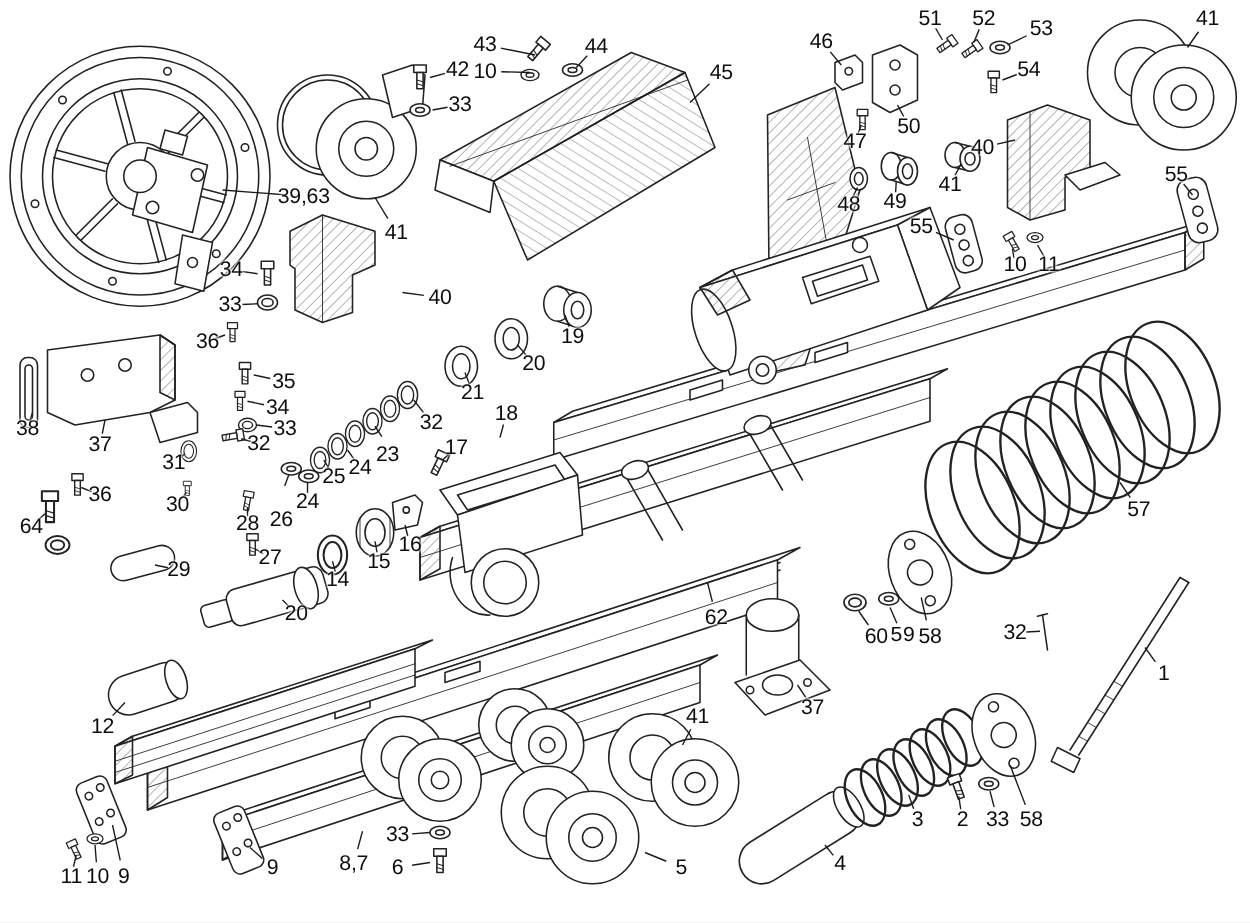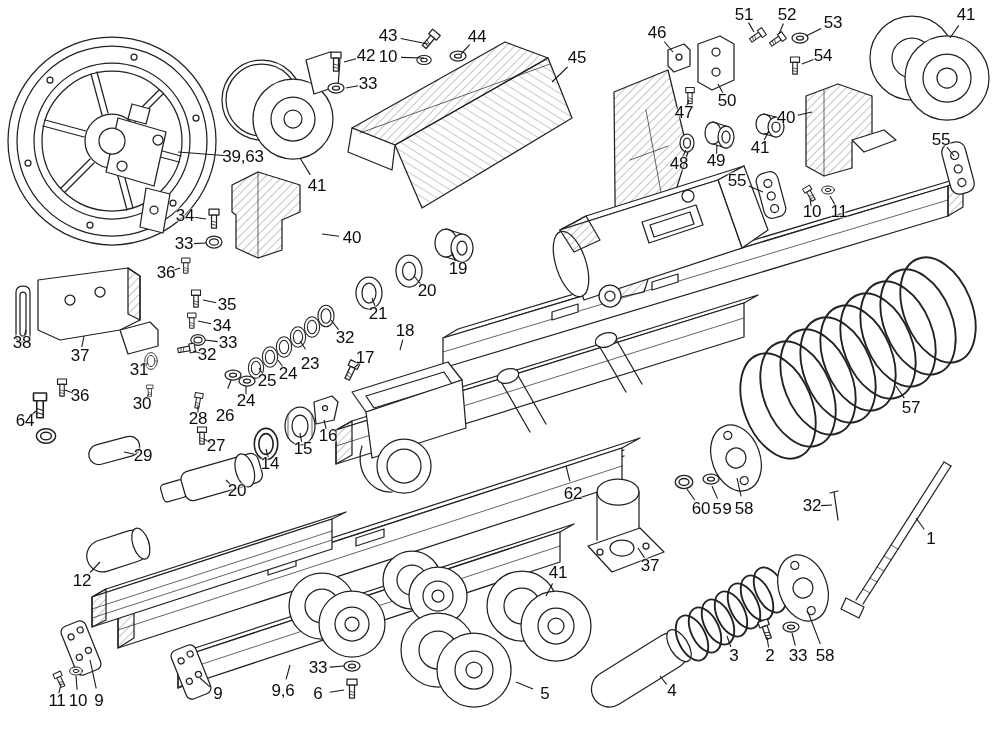--- a/index.html
+++ b/index.html
@@ -615,19 +615,19 @@
       <span class="part-label" style="left: 650px; top: 566px;">37</span>
       <span class="part-label" style="left: 558px; top: 573px;">41</span>
       <span class="part-label" style="left: 734px; top: 656px;">3</span>
       <span class="part-label" style="left: 770px; top: 656px;">2</span>
       <span class="part-label" style="left: 798px; top: 656px;">33</span>
       <span class="part-label" style="left: 825px; top: 656px;">58</span>
       <span class="part-label" style="left: 672px; top: 691px;">4</span>
       <span class="part-label" style="left: 545px; top: 694px;">5</span>
       <span class="part-label" style="left: 318px; top: 668px;">33</span>
       <span class="part-label" style="left: 318px; top: 694px;">6</span>
-      <span class="part-label" style="left: 283px; top: 691px;">9,6</span>
+      <span class="part-label" style="left: 283px; top: 691px;">8,7</span>
       <span class="part-label" style="left: 218px; top: 694px;">9</span>
       <span class="part-label" style="left: 57px; top: 701px;">11</span>
       <span class="part-label" style="left: 78px; top: 701px;">10</span>
       <span class="part-label" style="left: 99px; top: 701px;">9</span>
     </div>
 </div>
 
 </body></html>

